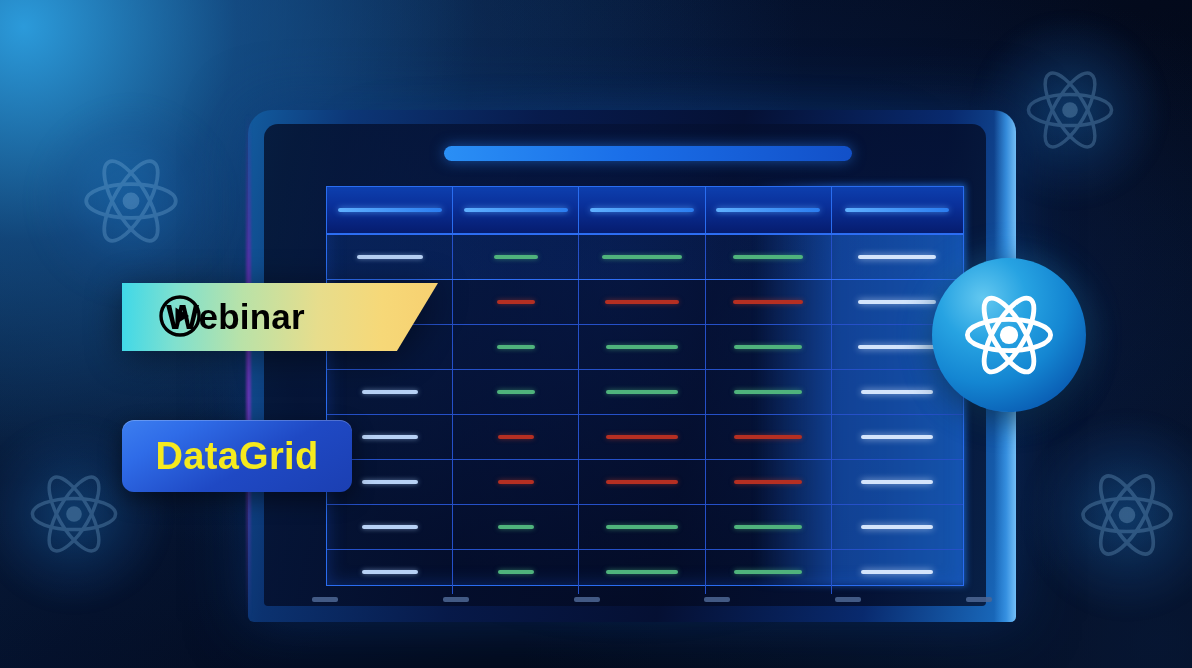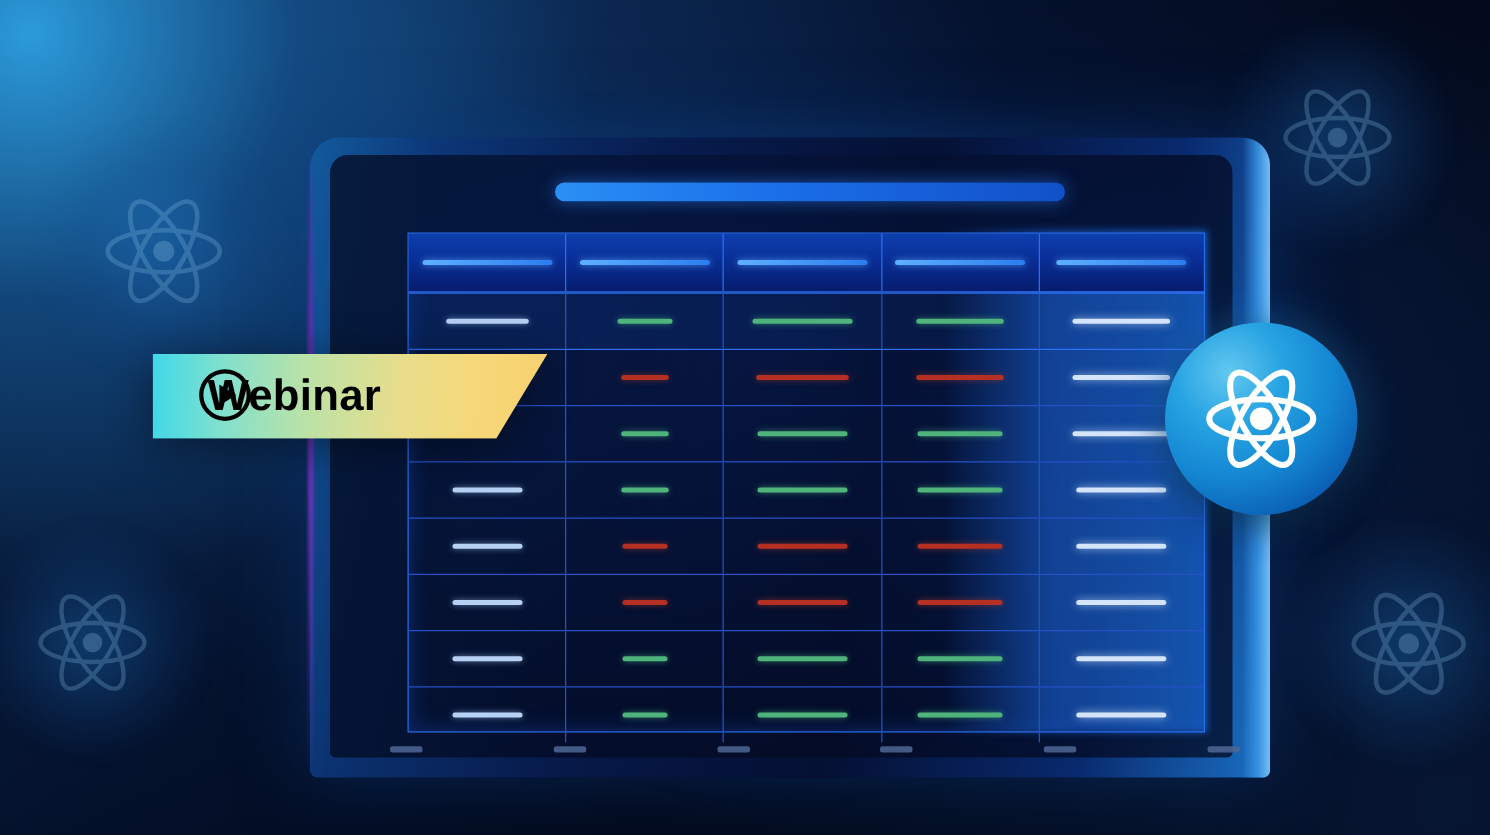--- a/index.html
+++ b/index.html
@@ -328,20 +328,23 @@
 
   <div class="webinar">
     <div class="shape"></div>
     <div class="label">Webinar</div>
   </div>
   <svg class="playicon" viewBox="0 0 44 44">
     <circle cx="22" cy="22" r="19" fill="none" stroke="#000" stroke-width="3.4"></circle>
     <path d="M17.5 13.6 L31 22 L17.5 30.4 Z" fill="#000"></path>
   </svg>
 
+  <div class="datagrid">
+    <span>DataGrid</span>
+  </div>
 
   <div class="sphere">
     <svg width="104" height="104" viewBox="-60 -60 120 120">
       <g fill="none" stroke="#ffffff" stroke-width="5.6">
         <ellipse rx="48" ry="18"></ellipse>
         <ellipse rx="48" ry="18" transform="rotate(60)"></ellipse>
         <ellipse rx="48" ry="18" transform="rotate(120)"></ellipse>
       </g>
       <circle r="10.5" fill="#ffffff"></circle>
     </svg>

